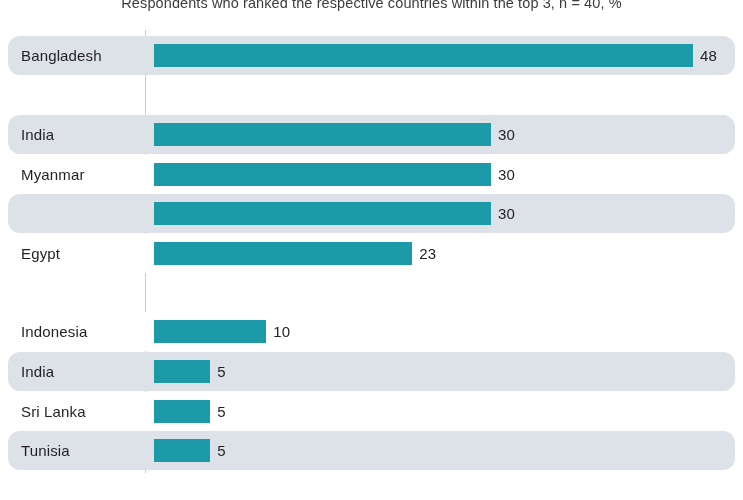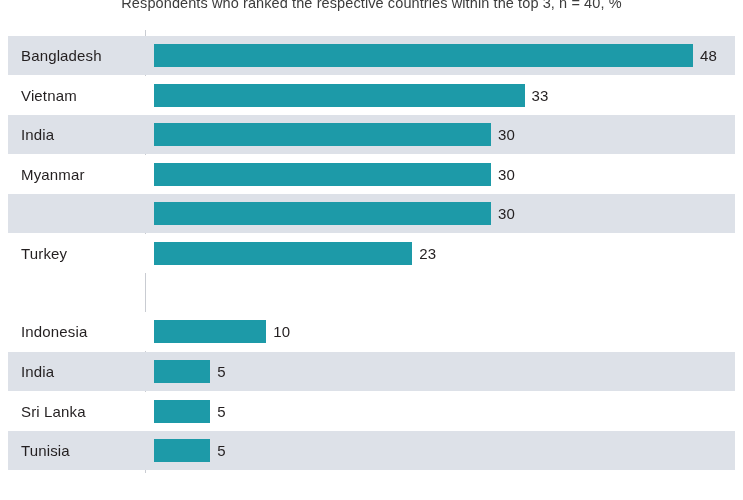--- a/index.html
+++ b/index.html
@@ -48,21 +48,21 @@
     width: 743px;
     height: 500px;
   }
 
   .row {
     position: absolute;
     left: 8px;
     width: 727px;
     height: 39px;
   }
-  .row.band { background: #dde1e8; }
+  .row.band { background: #dde1e8; border-radius: 12px; }
   .row.plain { background: #ffffff; }
 
   .row-label {
     position: absolute;
     left: 13px;
     top: 0;
     height: 39px;
     line-height: 39px;
     font-size: 15px;
     letter-spacing: 0.15px;
@@ -118,41 +118,36 @@
 
   <div class="subtitle">Respondents who ranked the respective countries within the top 3, n = 40, %</div>
 
   <div class="plot" id="plot">
     <div class="axis-line" id="axis-line" style="top: 30px; height: 442.5px; background: rgb(201, 204, 210);"></div>
   <div class="row band" style="top: 36px;">
         <div class="row-label">Bangladesh</div>
         <div class="bar" style="width: 539.04px; background: rgb(29, 154, 168);"></div>
         <div class="bar-value" style="left: 692.04px;">48</div>
       </div>
-      <div class="row plain" style="top: 75.5px;">
-        <div class="row-label">Vietnam</div>
-        <div class="bar" style="width: 370.59px; background: rgb(29, 154, 168);"></div>
-        <div class="bar-value" style="left: 523.59px;">33</div>
-      </div>
       <div class="row band" style="top: 115px;">
         <div class="row-label">India</div>
         <div class="bar" style="width: 336.9px; background: rgb(29, 154, 168);"></div>
         <div class="bar-value" style="left: 489.9px;">30</div>
       </div>
       <div class="row plain" style="top: 154.5px;">
         <div class="row-label">Myanmar</div>
         <div class="bar" style="width: 336.9px; background: rgb(29, 154, 168);"></div>
         <div class="bar-value" style="left: 489.9px;">30</div>
       </div>
       <div class="row band" style="top: 194px;">
         <div class="bar" style="width: 336.9px; background: rgb(29, 154, 168);"></div>
         <div class="bar-value" style="left: 489.9px;">30</div>
       </div>
       <div class="row plain" style="top: 233.5px;">
-        <div class="row-label">Turkey</div>
+        <div class="row-label">Egypt</div>
         <div class="bar" style="width: 258.29px; background: rgb(29, 154, 168);"></div>
         <div class="bar-value" style="left: 411.29px;">23</div>
       </div>
       <div class="row plain" style="top: 312px;">
         <div class="row-label">Indonesia</div>
         <div class="bar" style="width: 112.3px; background: rgb(29, 154, 168);"></div>
         <div class="bar-value" style="left: 265.3px;">10</div>
       </div>
       <div class="row band" style="top: 352px;">
         <div class="row-label">India</div>

